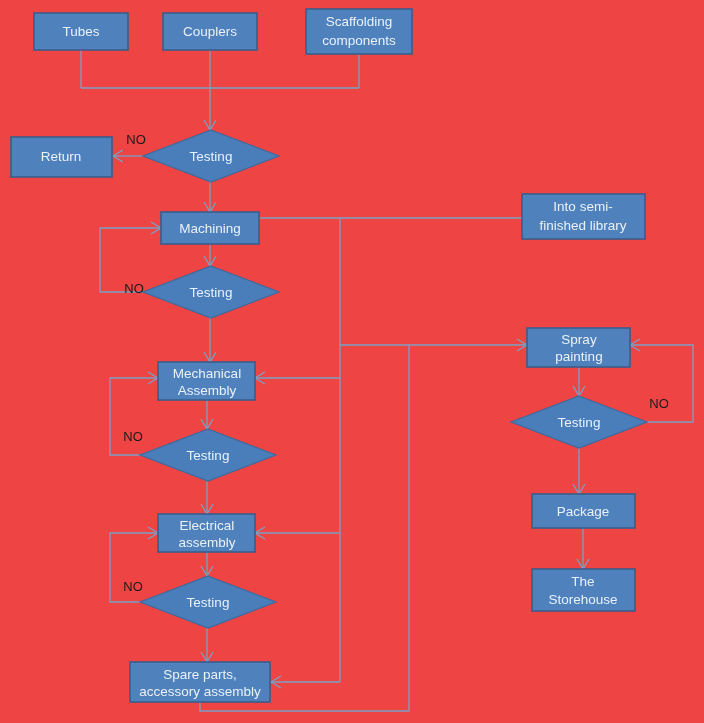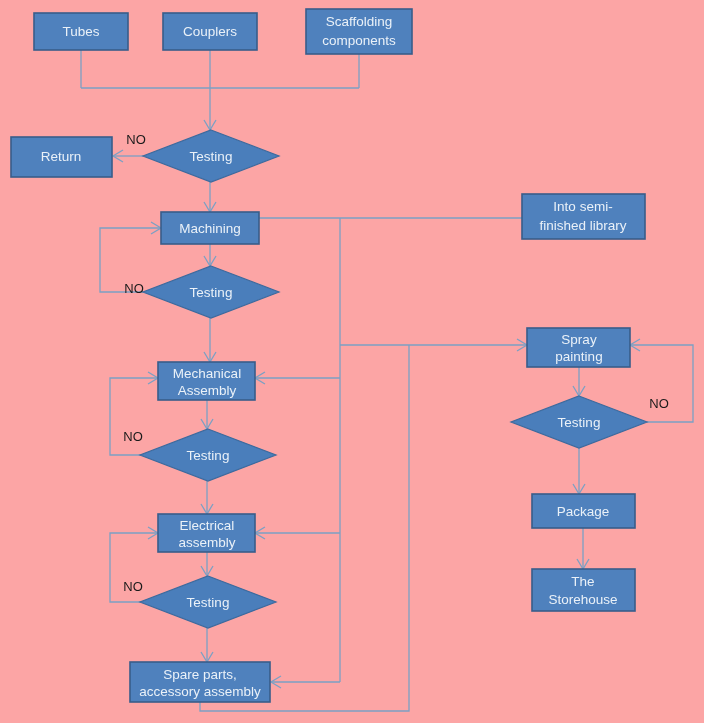--- a/index.html
+++ b/index.html
@@ -10,21 +10,21 @@
   body {
     width: 704px;
     height: 723px;
     font-family: "Liberation Sans", sans-serif;
     overflow: hidden;
   }
   #flowchart-root {
     position: relative;
     width: 704px;
     height: 723px;
-    background: #fca5a5;
+    background: #ef4444;
   }
   svg#chart-svg {
     position: absolute;
     top: 0;
     left: 0;
     width: 704px;
     height: 723px;
   }
   .node-shape {
     fill: #4F81BD;

